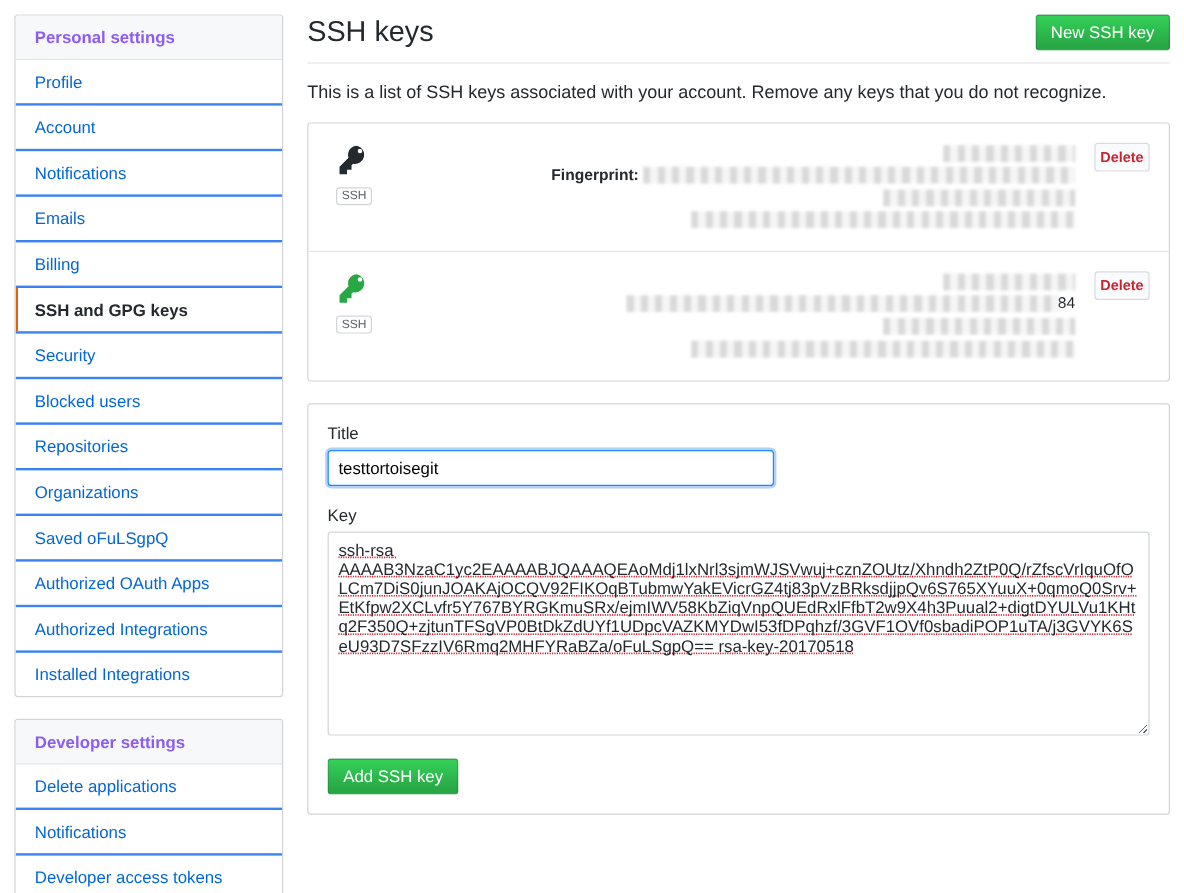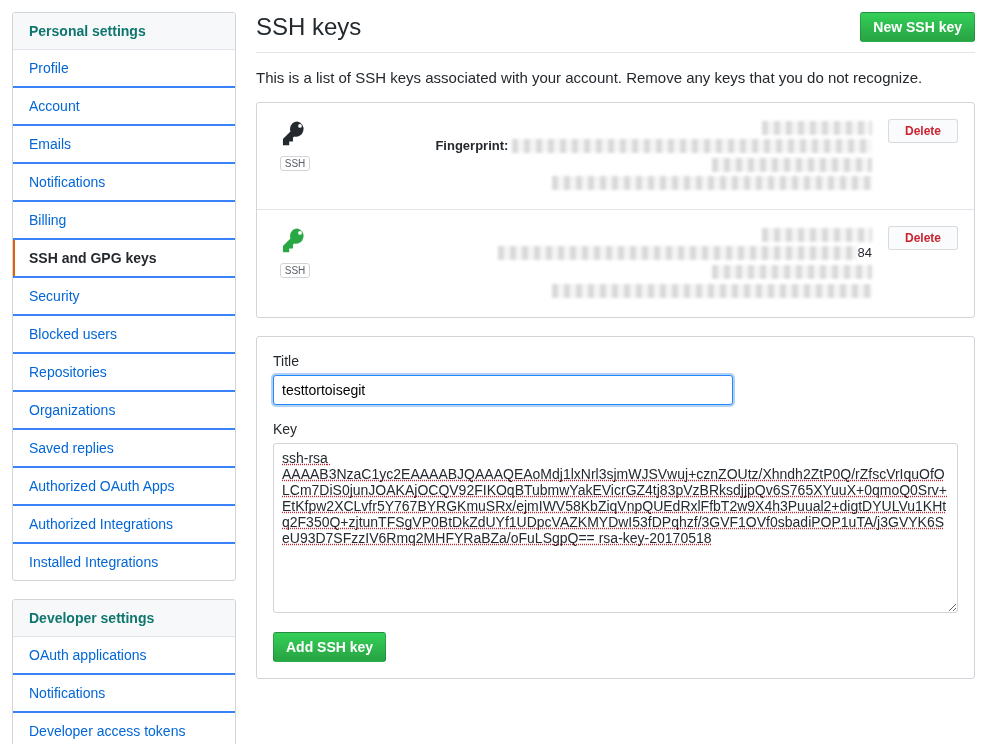--- a/index.html
+++ b/index.html
@@ -22,21 +22,21 @@
     border-radius: 3px;
     margin-bottom: 18px;
     overflow: hidden;
   }
   .menu-header {
     background: #f6f8fa;
     font-weight: 600;
     padding: 10px 16px;
     border-bottom: 1px solid #e1e4e8;
     font-size: 14px;
-    color: #0f766e;
+    color: #8b5cf6;
   }
   .menu-item {
     display: block;
     padding: 10px 16px;
     border-bottom: 2px solid #3b82f6;
     cursor: pointer;
     font-size: 14px;
     color: #0366d6;
   }
   .menu-item:last-child { border-bottom: none; }
@@ -65,29 +65,29 @@
   }
   .page-header h1 { font-size: 24px; font-weight: 400; }
 
   .btn-green {
     background: linear-gradient(-180deg,#34d058,#28a745 90%);
     color: #fff;
     border: 1px solid rgba(27,31,35,.2);
     border-radius: 3px;
     padding: 6px 12px;
     font-size: 14px;
-    font-weight: 700;
+    font-weight: 400;
     cursor: pointer;
   }
   .btn-red-outline {
     background: #fafbfc;
     color: #cb2431;
     border: 1px solid rgba(27,31,35,.15);
     border-radius: 3px;
-    padding: 4px 16px;
+    padding: 4px 4px;
     font-size: 12px;
     font-weight: 600;
     cursor: pointer;
   }
 
   .intro { font-size: 15px; margin-bottom: 16px; }
 
   .key-list {
     border: 1px solid #d1d5da;
     border-radius: 3px;
@@ -144,21 +144,21 @@
   }
   .form-input, .form-textarea {
     width: 100%;
     border: 1px solid #d1d5da;
     border-radius: 3px;
     padding: 6px 8px;
     font-size: 14px;
     font-family: inherit;
   }
   .form-input {
-    width: 460px;
+    width: 372px;
     border-color: #2188ff;
     box-shadow: 0 0 0 2px rgba(3,102,214,.3);
     outline: none;
   }
   .form-textarea {
     min-height: 170px;
     resize: vertical;
     color: #24292e;
     text-decoration: underline dotted #cb2431;
     text-decoration-skip-ink: none;
@@ -166,37 +166,37 @@
   .form-group { margin-bottom: 16px; }
 </style>
 </head>
 <body>
 
 <div class="sidebar">
   <div class="menu">
     <div class="menu-header">Personal settings</div>
     <a class="menu-item">Profile</a>
     <a class="menu-item">Account</a>
+    <a class="menu-item">Notifications</a>
     <a class="menu-item">Emails</a>
-    <a class="menu-item">Notifications</a>
     <a class="menu-item">Billing</a>
     <a class="menu-item active">SSH and GPG keys</a>
     <a class="menu-item">Security</a>
     <a class="menu-item">Blocked users</a>
     <a class="menu-item">Repositories</a>
     <a class="menu-item">Organizations</a>
-    <a class="menu-item">Saved replies</a>
+    <a class="menu-item">Saved oFuLSgpQ</a>
     <a class="menu-item">Authorized OAuth Apps</a>
     <a class="menu-item">Authorized Integrations</a>
     <a class="menu-item">Installed Integrations</a>
   </div>
 
   <div class="menu">
     <div class="menu-header">Developer settings</div>
-    <a class="menu-item">OAuth applications</a>
+    <a class="menu-item">Delete applications</a>
     <a class="menu-item">Notifications</a>
     <a class="menu-item">Developer access tokens</a>
   </div>
 </div>
 
 <div class="main">
   <div class="page-header">
     <h1>SSH keys</h1>
     <button class="btn-green">New SSH key</button>
   </div>

